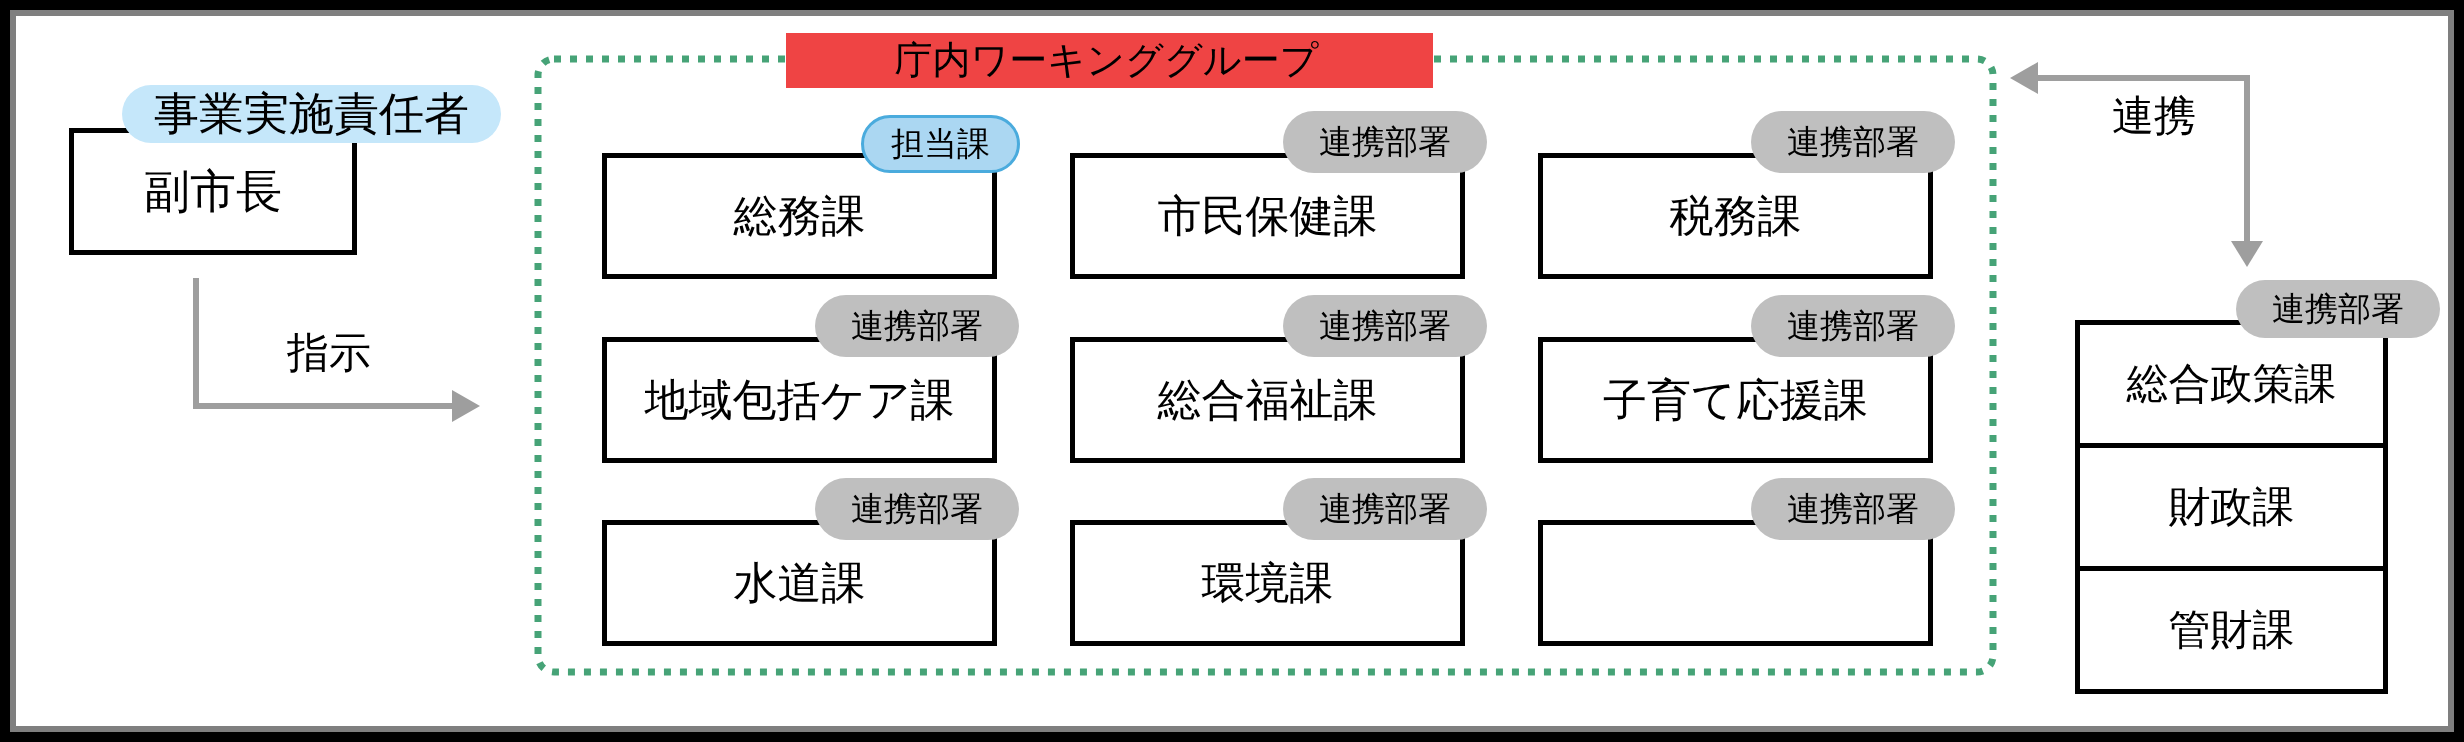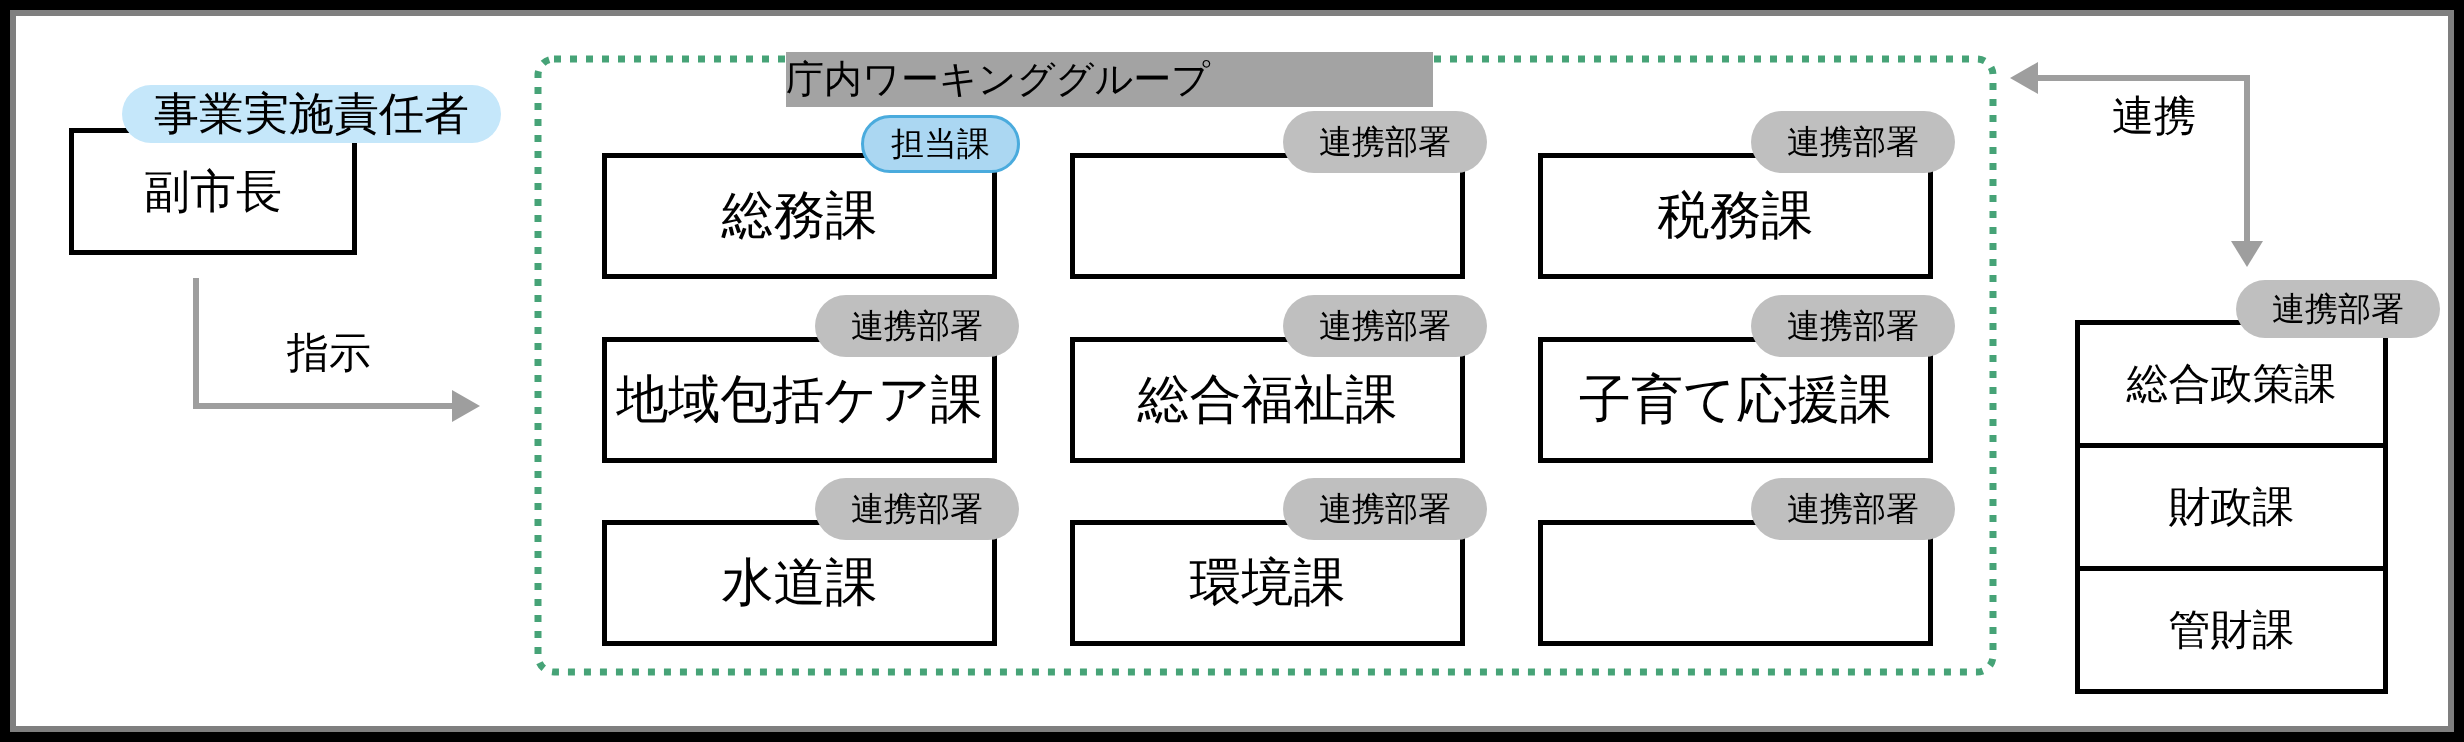--- a/index.html
+++ b/index.html
@@ -10,31 +10,31 @@
   }
   
   .frame-black{position:absolute;inset:0;border:10px solid #000;box-sizing:border-box;z-index:0;}
   .frame-gray{position:absolute;inset:10px;border:6px solid #7f7f7f;box-sizing:border-box;z-index:0;background:#fff;}
 
   
   svg.connectors{position:absolute;left:0;top:0;z-index:1;}
 
   
   .wg-title-gap{
-    position:absolute;left:786px;top:33px;width:647px;height:55px;background:#a3a3a3;z-index:2;
-    display:flex;align-items:center;justify-content:flex-start;padding-right:6px;box-sizing:border-box;margin-top:19px;
+    position:absolute;left:786px;top:33px;width:647px;height:55px;background:#ef4444;z-index:2;
+    display:flex;align-items:center;justify-content:center;padding-right:6px;box-sizing:border-box;
   }
   .wg-title{font-size:38px;white-space:nowrap;}
 
   
   .dept{
     position:absolute;width:395px;height:126px;border:5px solid #000;background:#fff;
     box-sizing:border-box;display:flex;align-items:center;justify-content:center;z-index:3;
   }
-  .dept-label{font-size:52px;white-space:nowrap;}
+  .dept-label{font-size:44px;white-space:nowrap;}
 
   
   .badge{
     position:absolute;display:flex;align-items:center;justify-content:center;
     white-space:nowrap;font-size:33px;z-index:4;box-sizing:border-box;
   }
   .badge.gray{background:#bfbfbf;height:62px;border-radius:31px;padding:0 36px;top:-47px;right:-27px;}
   .badge.lead{
     background:#abd7f2;border:3px solid #4aabdd;height:58px;border-radius:29px;
     padding:0 27px;top:-43px;right:-28px;text-align:center;
@@ -98,20 +98,21 @@
 
 <div class="flow-label label-instruction">指示</div>
 <div class="flow-label label-cooperation">連携</div>
 
 <div class="dept" style="left:602px;top:153px;">
   <span class="badge lead">担当課</span>
   <span class="dept-label">総務課</span>
 </div>
 <div class="dept" style="left:1070px;top:153px;">
   <span class="badge gray">連携部署</span>
+  <span class="dept-label">市民保健課</span>
 </div>
 <div class="dept" style="left:1538px;top:153px;">
   <span class="badge gray">連携部署</span>
   <span class="dept-label">税務課</span>
 </div>
 <div class="dept" style="left:602px;top:337px;">
   <span class="badge gray">連携部署</span>
   <span class="dept-label">地域包括ケア課</span>
 </div>
 <div class="dept" style="left:1070px;top:337px;">

